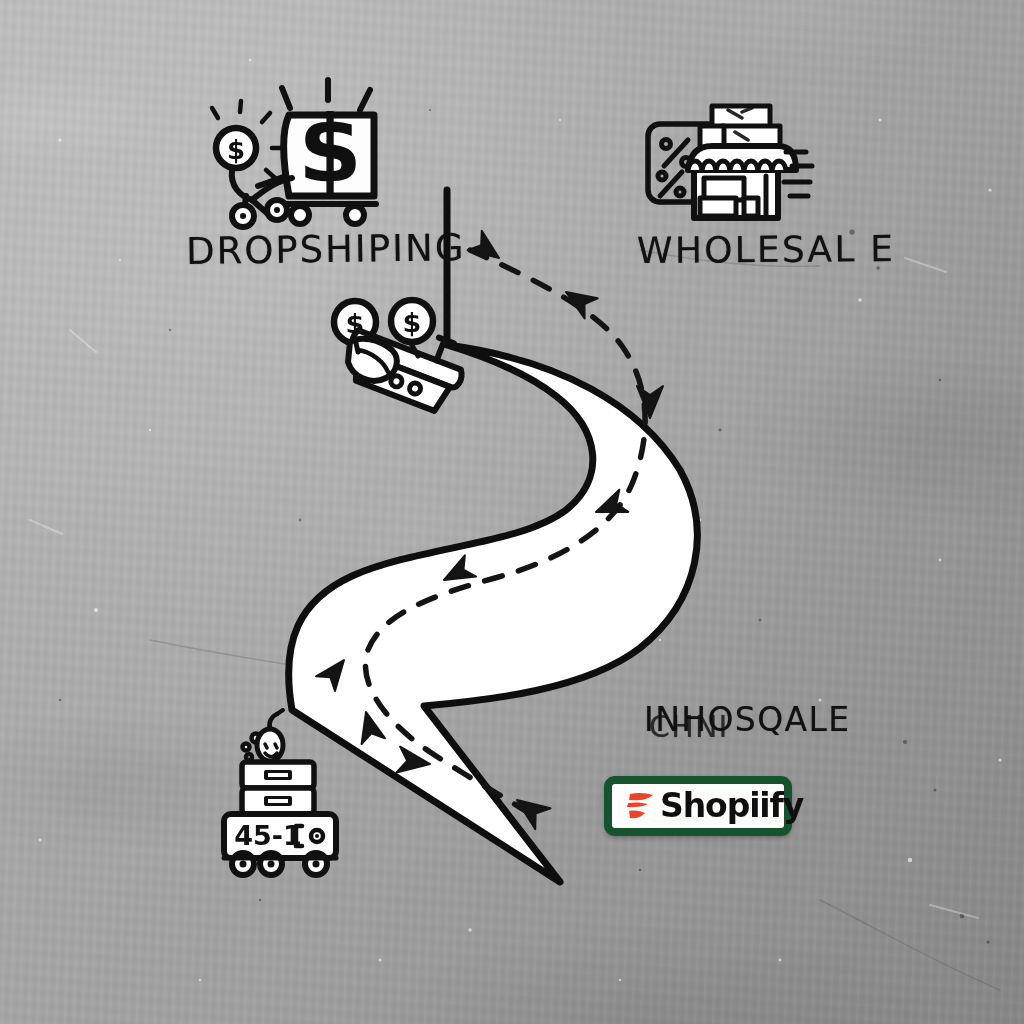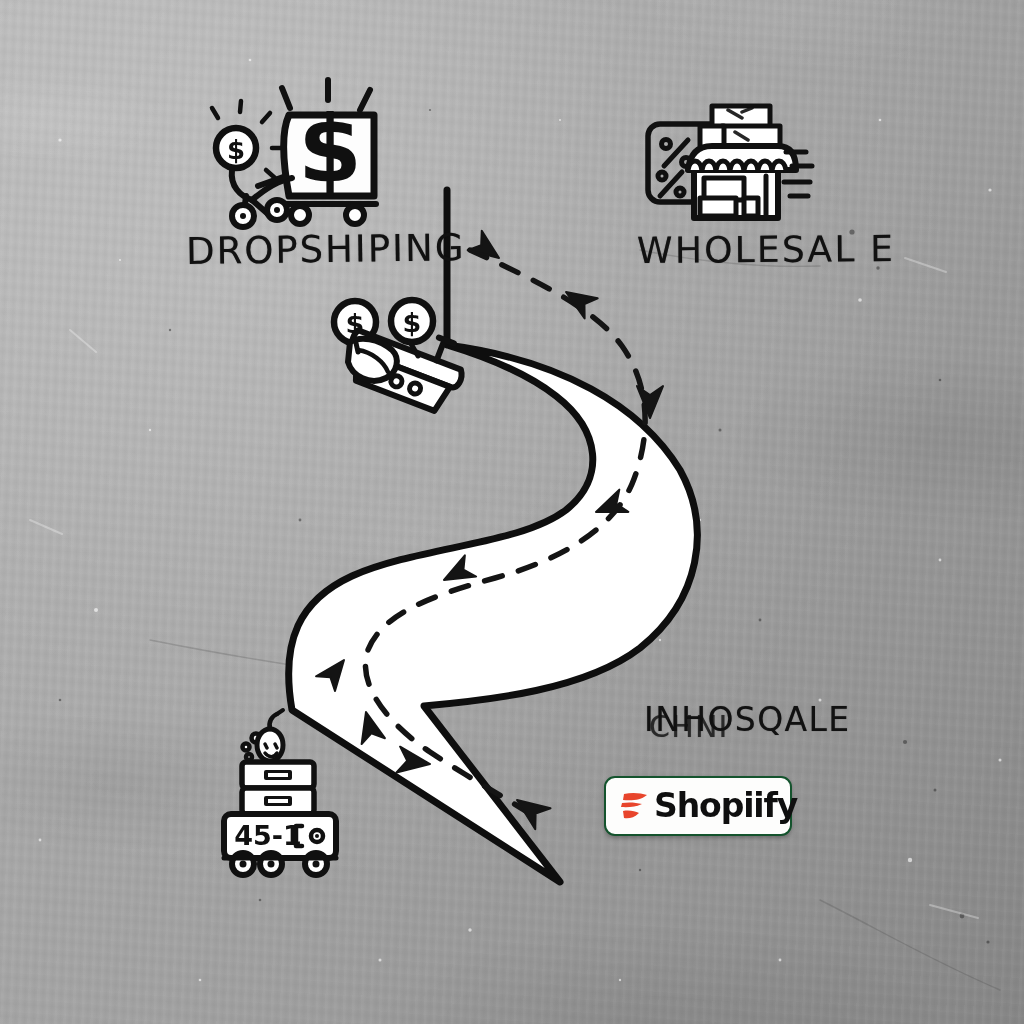--- a/index.html
+++ b/index.html
@@ -99,21 +99,21 @@
     letter-spacing: 1.2px;
     opacity: .82;
   }
 
   
   #shopify-badge {
     position: absolute;
     left: 604px; top: 776px;
     width: 188px; height: 60px;
     background: #fdfdfc;
-    border: 2px solid #14532d;
+    border: 8px solid #14532d;
     border-radius: 11px;
     box-shadow: 0 2px 4px rgba(0,0,0,.28);
     display: flex;
     align-items: center;
     gap: 4px;
     padding-left: 14px;
     box-sizing: border-box;
   }
   #shopify-mark { flex: 0 0 auto; width: 30px; height: 34px; }
   #shopify-wordmark {

